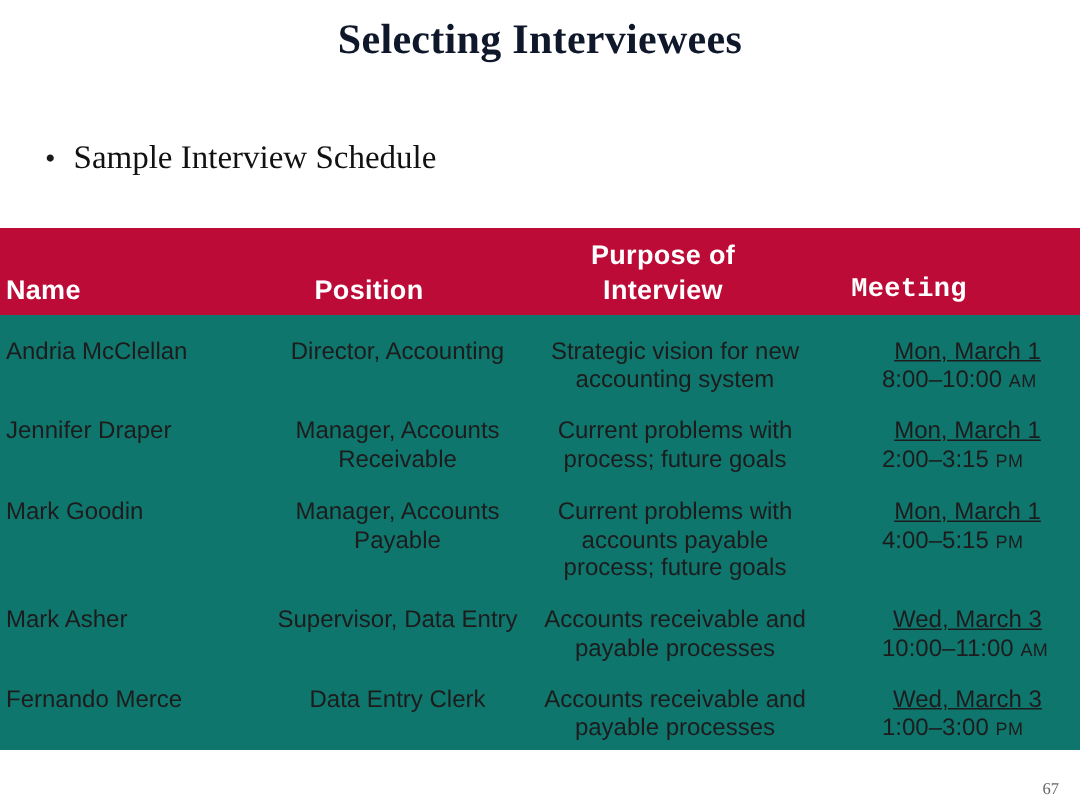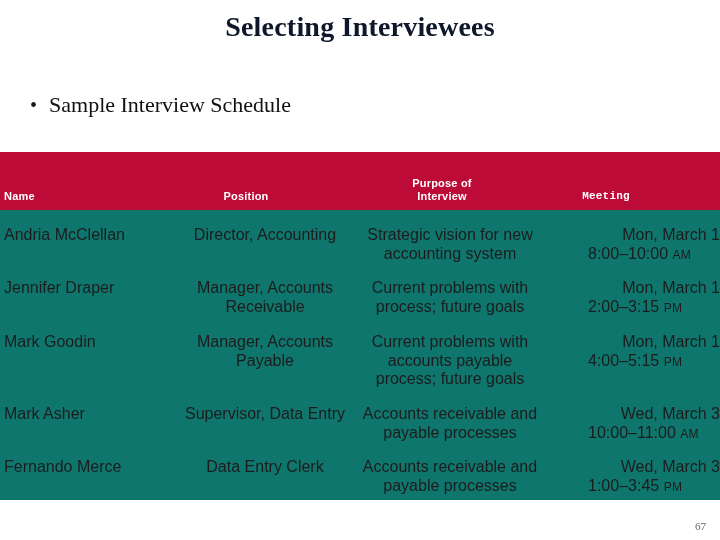--- a/index.html
+++ b/index.html
@@ -71,21 +71,21 @@
     height: 58px;
     position: relative;
     width: 720px;
   }
   .thead .hcell {
     position: absolute;
     bottom: 6px;
     color: #ffffff;
     font-family: "Liberation Sans", sans-serif;
     font-weight: bold;
-    font-size: 11px;
+    font-size: 18px;
     line-height: 1.25;
     letter-spacing: 0.2px;
   }
   .hcell.c-name   { left: 4px;  bottom: 6px; text-align: left; }
   .hcell.c-pos    { left: 146px; width: 200px; text-align: center; }
   .hcell.c-purp   { left: 352px; width: 180px; text-align: center; }
   .hcell.c-meet   { left: 516px; width: 180px; text-align: center; font-family: Liberation Mono, monospace; }
 
   .tbody {
     width: 720px;
@@ -108,21 +108,21 @@
     line-height: 1.17;
   }
 
   .c1 { width: 170px; padding-left: 4px; text-align: left; }
   .c2 { width: 182px; text-align: center; }
   .c3 { width: 188px; text-align: center; }
   .c4 { width: 176px; text-align: center; }
 
   .cell .ln2 { display: block; }
 
-  .meet-date { display: block; text-align: right; padding-left: 26px; }
+  .meet-date { display: block; text-align: center; padding-left: 26px; text-decoration: underline; }
   .meet-time { display: block; text-align: left; padding-left: 44px; }
   .ampm { font-size: 12px; letter-spacing: 0.3px; }
 
   
   .row-1 { margin-top: 2px; }
   .row-2 { margin-top: 4px; }
   .row-3 { margin-top: 4px; }
   .row-4 { margin-top: 4px; }
   .row-5 { margin-top: 4px; }
 
@@ -235,21 +235,21 @@
           <span>Data Entry Clerk</span>
           
         </div>
         <div class="cell c3">
           <span>Accounts receivable and</span>
           <span class="ln2">payable processes</span>
           
         </div>
         <div class="cell c4">
           <span class="meet-date">Wed, March 3</span>
-          <span class="meet-time"><span>1:00–3:45</span> <span class="ampm">PM</span></span>
+          <span class="meet-time"><span>1:00–3:00</span> <span class="ampm">PM</span></span>
         </div>
       </div>
 
     </div>
   </div>
 
   <div class="page-number">67</div>
 
 </div>
 

